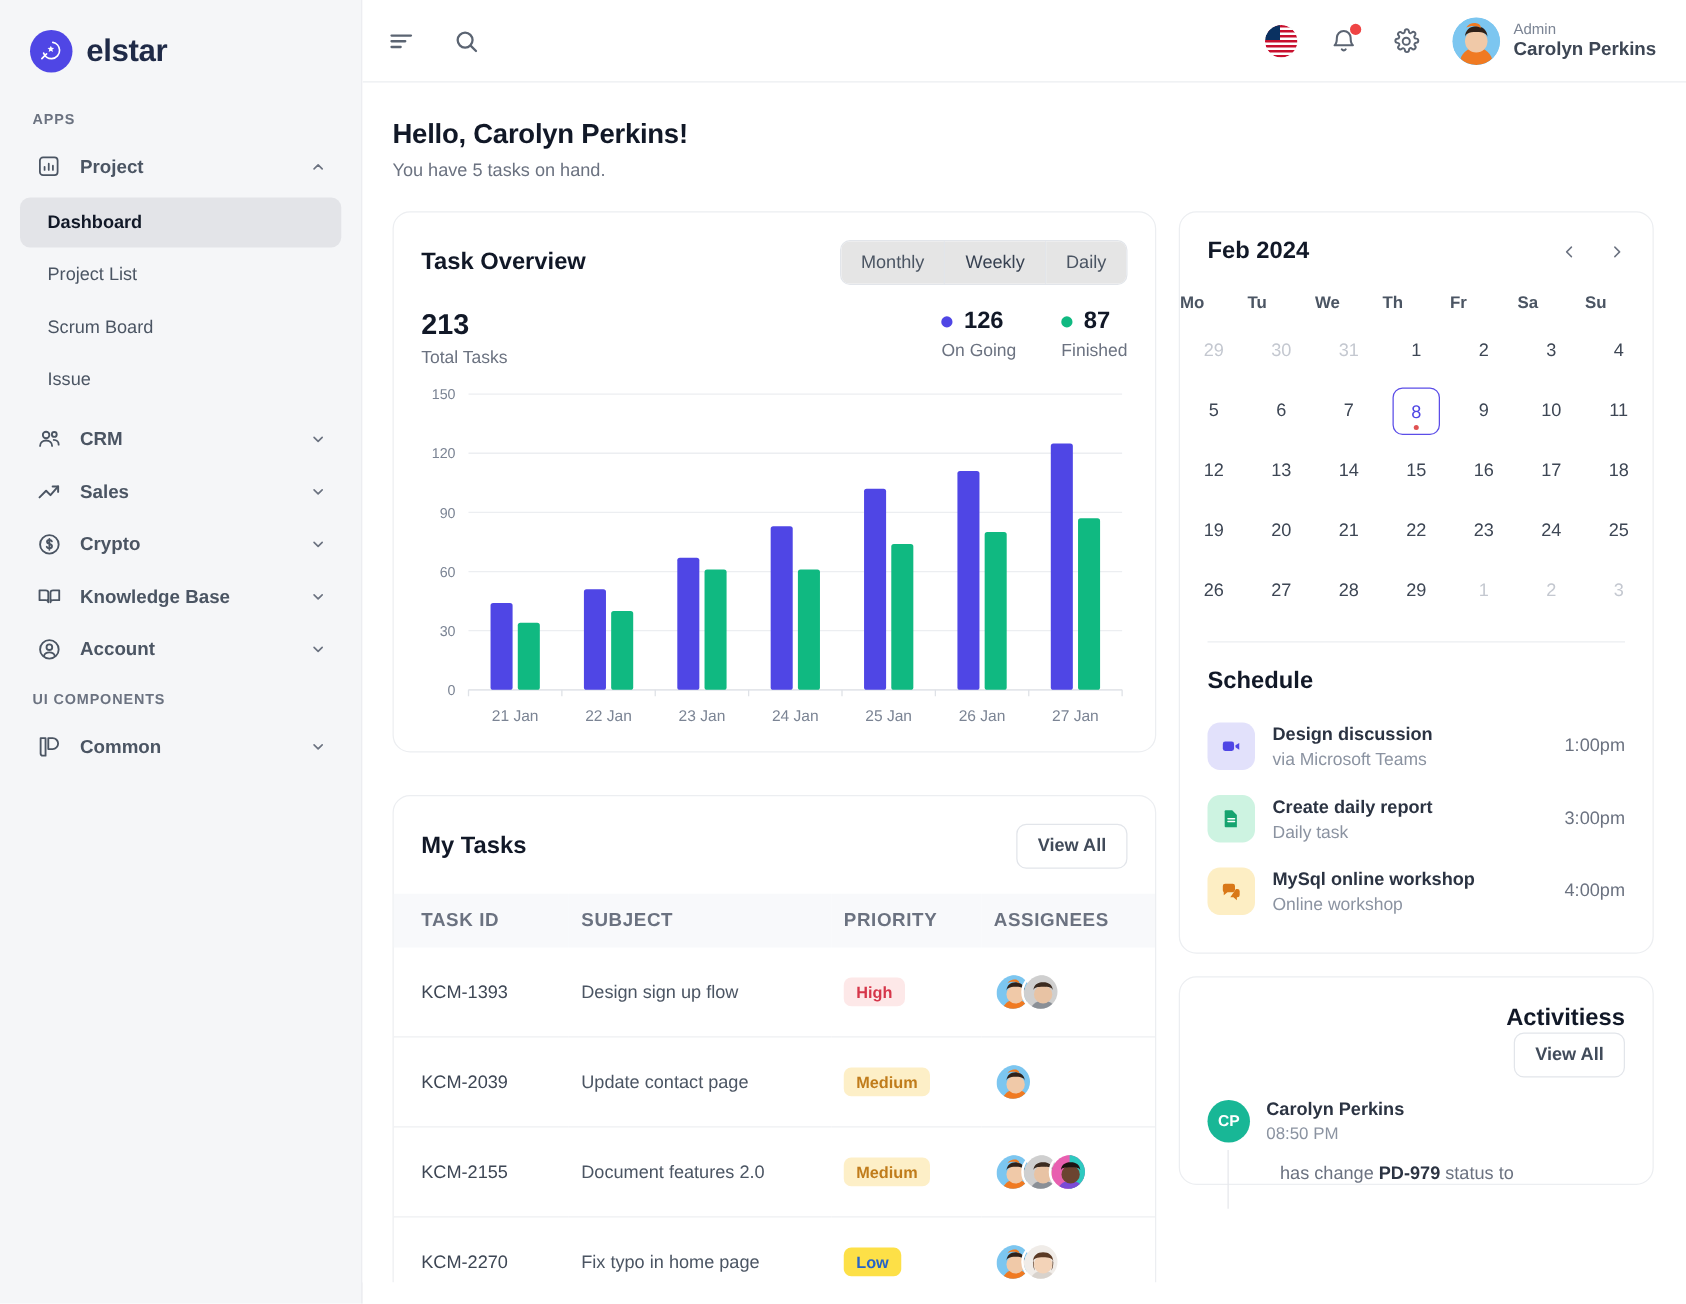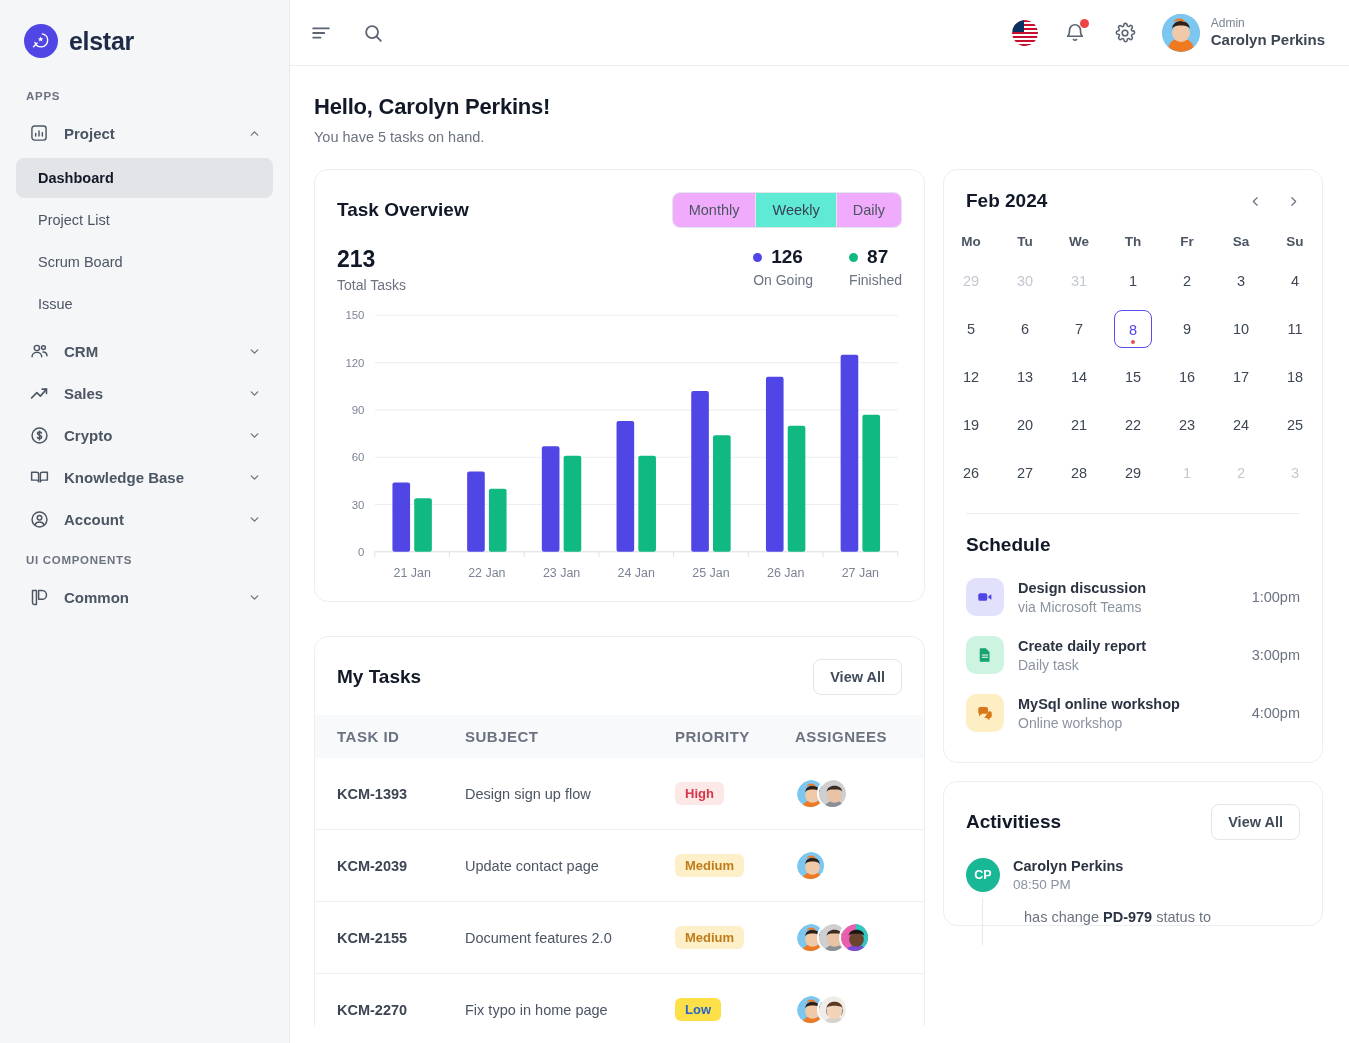--- a/index.html
+++ b/index.html
@@ -84,25 +84,25 @@
 
   .card {
     background: #fff; border: 1px solid #eceef1; border-radius: 14px;
   }
 
   
   .to-head { display: flex; align-items: center; padding: 22px 22px 0 22px; }
   .to-title { font-size: 19px; font-weight: 700; color: #111827; flex: 1; }
   .seg { display: flex; border: 1px solid #e2e5ea; border-radius: 8px; overflow: hidden; }
   .seg-btn {
-    padding: 9px 16px; font-size: 14.5px; color: #4b5563; background: #f0abfc;
+    padding: 9px 16px; font-size: 14.5px; color: #4b5563; background: #e5e5e5;
     cursor: pointer; border-right: 1px solid #e2e5ea; font-weight: 500;
   }
   .seg-btn:last-child { border-right: none; }
-  .seg-btn.active { background: #5eead4; color: #374151; }
+  .seg-btn.active { background: #e5e5e5; color: #374151; }
 
   .to-stats { display: flex; align-items: flex-start; padding: 18px 22px 0 22px; }
   .stat-total .v { font-size: 23px; font-weight: 700; color: #111827; }
   .stat-total .l { font-size: 14px; color: #6b7280; margin-top: 4px; }
   .stat-right { margin-left: auto; display: flex; gap: 36px; }
   .stat-mini .row { display: flex; align-items: center; gap: 9px; }
   .dot { width: 9px; height: 9px; border-radius: 50%; }
   .stat-mini .v { font-size: 19px; font-weight: 700; color: #111827; }
   .stat-mini .l { font-size: 14px; color: #6b7280; margin-top: 4px; text-align: left; }
 
@@ -117,38 +117,38 @@
     padding: 9px 16px; font-size: 14.5px; font-weight: 600; color: #414b5a; cursor: pointer;
   }
   table.tasks { width: 100%; border-collapse: collapse; margin-top: 20px; }
   table.tasks thead th {
     background: #f8f9fb; text-align: left; padding: 13px 10px;
     font-size: 15px; letter-spacing: 0.5px; color: #6b7280; font-weight: 700;
   }
   table.tasks thead th:first-child { padding-left: 22px; }
   table.tasks tbody td { padding: 20px 10px; border-bottom: 1px solid #eef0f2; vertical-align: middle; }
   table.tasks tbody td:first-child { padding-left: 22px; }
-  .task-id { font-size: 14.5px; font-weight: 700; color: #3d4654; }
+  .task-id { font-size: 14.5px; font-weight: 400; color: #3d4654; }
   .task-subject { font-size: 14.5px; color: #4b5563; max-width: 170px; }
   .badge { display: inline-block; padding: 4px 10px; border-radius: 6px; font-size: 13px; font-weight: 600; }
   .badge.high { background: #fde8e8; color: #d6364a; }
   .badge.medium { background: #fdefc7; color: #c07c1b; }
   .badge.low { background: #fde047; color: #2563c9; }
   .assignees { display: flex; }
   .assignees .av { width: 31px; height: 31px; border-radius: 50%; border: 2px solid #fff; margin-left: -9px; overflow: hidden; position: relative; }
   .assignees .av:first-child { margin-left: 0; }
 
   
   .cal-head { display: flex; align-items: center; padding: 20px 20px 0 22px; }
   .cal-title { font-size: 19px; font-weight: 700; color: #111827; flex: 1; }
   .cal-nav { display: flex; gap: 20px; }
   .cal-arrow { width: 18px; height: 18px; display: flex; align-items: center; justify-content: center; color: #6b7280; cursor: pointer; font-size: 17px; }
   table.cal { width: 100%; border-collapse: collapse; margin-top: 14px; padding: 0 8px; }
   table.cal th {
-    font-size: 13.5px; font-weight: 700; color: #4b5563; padding: 8px 0; text-align: center;
+    font-size: 13.5px; font-weight: 700; color: #4b5563; padding: 8px 0; text-align: left;
   }
   table.cal td { text-align: center; padding: 0; height: 48px; }
   .day { font-size: 14.5px; color: #3d4654; width: 38px; height: 38px; line-height: 38px; display: inline-block; border-radius: 8px; cursor: pointer; }
   .day.muted { color: #c4c8d0; }
   .day.today { color: #4f46e5; border: 1px solid #5b4de8; position: relative; }
   .day.today::after { content: ""; position: absolute; bottom: 3px; left: 50%; transform: translateX(-50%); width: 4px; height: 4px; border-radius: 50%; background: #e05252; }
 
   .divider { height: 1px; background: #eceef1; margin: 16px 22px 0 22px; }
 
   
@@ -159,21 +159,21 @@
   .sch-ico.violet { background: #e2e1fb; color: #4f46e5; }
   .sch-ico.green { background: #cdf3e1; color: #16a36f; }
   .sch-ico.amber { background: #fdeec4; color: #d97818; }
   .sch-body { flex: 1; min-width: 0; }
   .sch-name { font-size: 14.5px; font-weight: 700; color: #2b3342; }
   .sch-desc { font-size: 14px; color: #8b93a1; margin-top: 3px; }
   .sch-time { font-size: 14.5px; color: #6b7280; }
 
   
   .act-card { margin-top: 18px; }
-  .act-head { display: flex; align-items: center; padding: 22px 22px 0 22px; }
+  .act-head { display: flex; align-items: flex-end; padding: 22px 22px 0 22px; flex-direction: column; }
   .act-title { font-size: 19px; font-weight: 700; color: #111827; flex: 1; }
   .act-list { padding: 18px 22px 0 22px; }
   .act-item { display: flex; gap: 13px; }
   .act-av { width: 34px; height: 34px; border-radius: 50%; background: #18b796; color: #fff; font-size: 12.5px; font-weight: 700; display: flex; align-items: center; justify-content: center; flex: 0 0 34px; }
   .act-body { flex: 1; min-width: 0; }
   .act-name { font-size: 14.5px; font-weight: 700; color: #2b3342; }
   .act-time { font-size: 13.5px; color: #8b93a1; margin-top: 3px; }
   .act-detail { font-size: 14.5px; color: #6b7280; margin-top: 17px; padding-left: 11px; }
   .act-detail b { color: #2b3342; font-weight: 700; }
   .act-rail { position: relative; }

